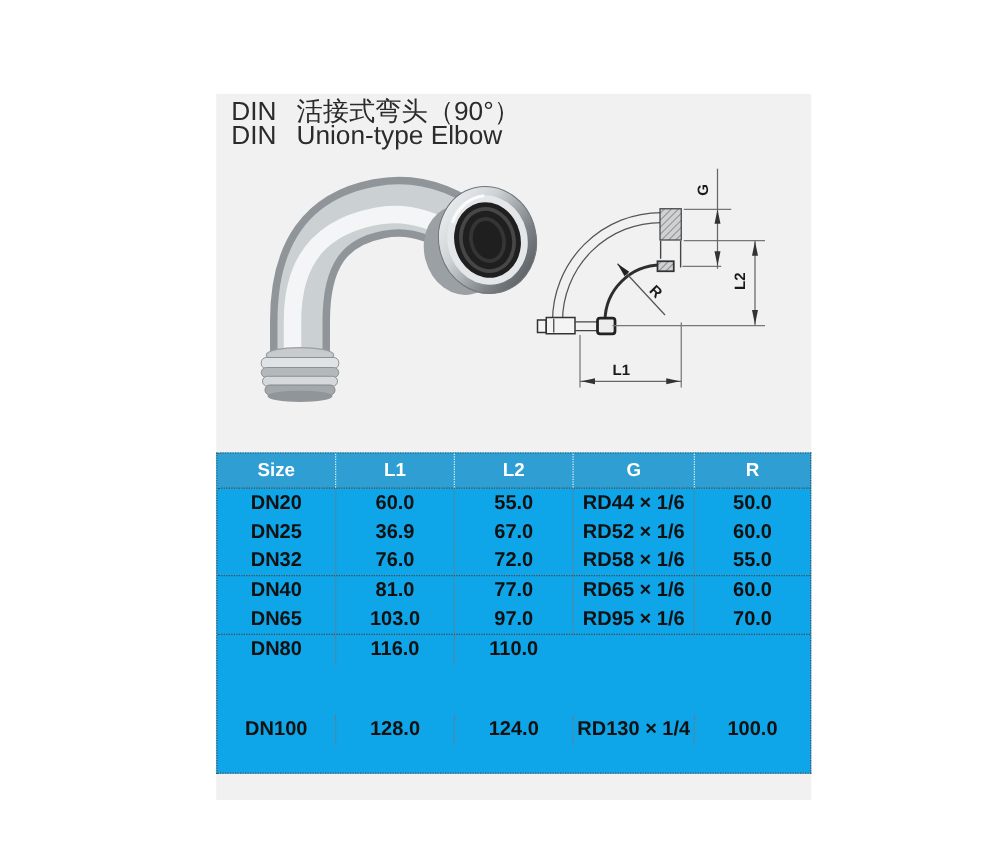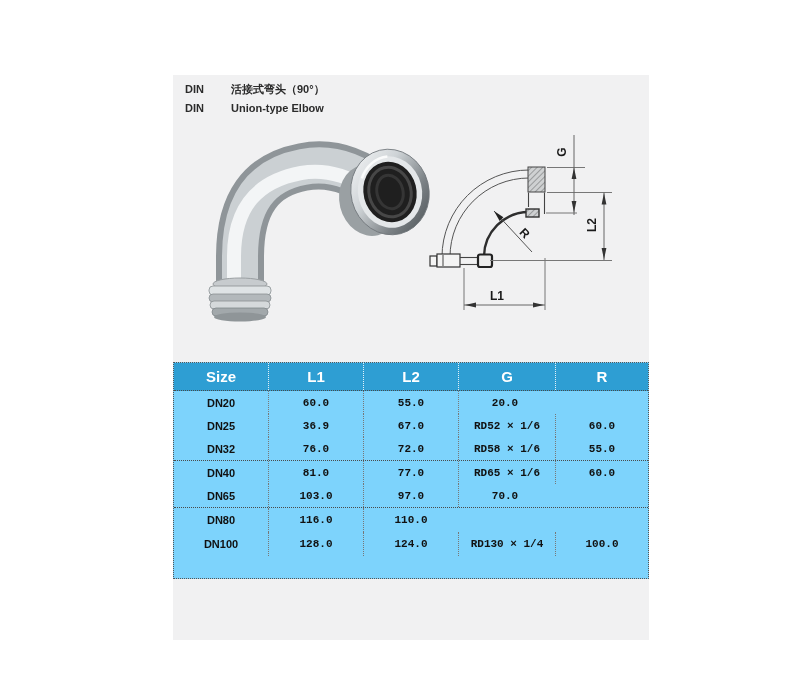--- a/index.html
+++ b/index.html
@@ -1,39 +1,39 @@
 <!DOCTYPE html>
 <html><head>
 <meta charset="utf-8">
 <style>
   html,body{margin:0;padding:0;background:#ffffff;width:800px;height:692px;overflow:hidden;
     font-family:"Liberation Sans", sans-serif;}
   .panel{position:absolute;left:173px;top:75px;width:476px;height:565px;background:#f1f1f2;}
   
-  .titleblock{position:absolute;left:12px;top:5px;color:#2b2b2b;font-size:11px;font-weight:700;line-height:19px;}
+  .titleblock{position:absolute;left:12px;top:5px;color:#2b2b2b;font-size:21px;font-weight:400;line-height:19px;}
   .title-line{white-space:nowrap;}
   .title-prefix{display:inline-block;min-width:30px;}
   .title-text{display:inline-block;margin-left:16px;}
   
   .photo-svg{position:absolute;left:10px;top:56px;width:250px;height:212px;}
   .diagram-svg{position:absolute;left:250px;top:53px;width:196px;height:192px;}
   .dimtext{font-size:12px;font-weight:700;fill:#1a1a1a;font-family:"Liberation Sans",sans-serif;}
   
-  .spec-table{position:absolute;left:0;top:287px;width:476px;border:1px dotted #555;box-sizing:border-box;background:#7dd3fc;}
+  .spec-table{position:absolute;left:0;top:287px;width:476px;border:1px dotted #555;box-sizing:border-box;background:#0ea5e9;}
   .thead{display:flex;height:27px;border-bottom:1px dotted #4a4a4a;}
   .th{display:flex;align-items:center;justify-content:center;color:#fff;font-size:15px;font-weight:700;box-sizing:border-box;}
   .th + .th{border-left:1px dotted rgba(255,255,255,.85);}
   .c0{width:94px;}.c1{width:95px;}.c2{width:95px;}.c3{width:97px;}.c4{width:93px;}
   .tgroup{display:flex;flex-direction:column;}
   .tgroup{border-bottom:1px dotted #4a4a4a;}
-  .tgroup:last-child{border-bottom:none;padding-bottom:22px;}
+  .tgroup:last-child{border-bottom:none;padding-bottom:22px;gap:40px;}
   .trow{display:flex;height:23px;}
   .tgroup:last-child .trow{height:24px;}
-  .td{display:flex;align-items:center;justify-content:center;font-size:11px;font-weight:700;color:#111;box-sizing:border-box;}
-  .td + .td{border-left:1px dotted #777;font-family:Liberation Mono, monospace;}
+  .td{display:flex;align-items:center;justify-content:center;font-size:16px;font-weight:700;color:#111;box-sizing:border-box;}
+  .td + .td{border-left:1px dotted #777;}
 </style>
 </head>
 <body style="background: rgb(255, 255, 255);">
 
 <div class="panel" style="background: rgb(241, 241, 242);">
 
   <div class="titleblock">
     <div class="title-line">
       <span class="title-prefix">DIN</span><span class="title-text">活接式弯头（90°）</span>
     </div>
@@ -133,21 +133,22 @@
       <div class="th c2" style="color: rgb(255, 255, 255);">L2</div>
       <div class="th c3" style="color: rgb(255, 255, 255);">G</div>
       <div class="th c4" style="color: rgb(255, 255, 255);">R</div>
     </div>
     <div>
         <div class="tgroup">
           <div class="trow">
             <div class="td c0">DN20</div>
             <div class="td c1">60.0</div>
             <div class="td c2">55.0</div>
-            <div class="td c4">20.0</div>
+            <div class="td c3">RD44 × 1/6</div>
+            <div class="td c4">50.0</div>
           </div>
           <div class="trow">
             <div class="td c0">DN25</div>
             <div class="td c1">36.9</div>
             <div class="td c2">67.0</div>
             <div class="td c3">RD52 × 1/6</div>
             <div class="td c4">60.0</div>
           </div>
           <div class="trow">
             <div class="td c0">DN32</div>
@@ -162,20 +163,21 @@
             <div class="td c0">DN40</div>
             <div class="td c1">81.0</div>
             <div class="td c2">77.0</div>
             <div class="td c3">RD65 × 1/6</div>
             <div class="td c4">60.0</div>
           </div>
           <div class="trow">
             <div class="td c0">DN65</div>
             <div class="td c1">103.0</div>
             <div class="td c2">97.0</div>
+            <div class="td c3">RD95 × 1/6</div>
             <div class="td c4">70.0</div>
           </div>
         </div>
         <div class="tgroup">
           <div class="trow">
             <div class="td c0">DN80</div>
             <div class="td c1">116.0</div>
             <div class="td c2">110.0</div>
           </div>
           <div class="trow">

